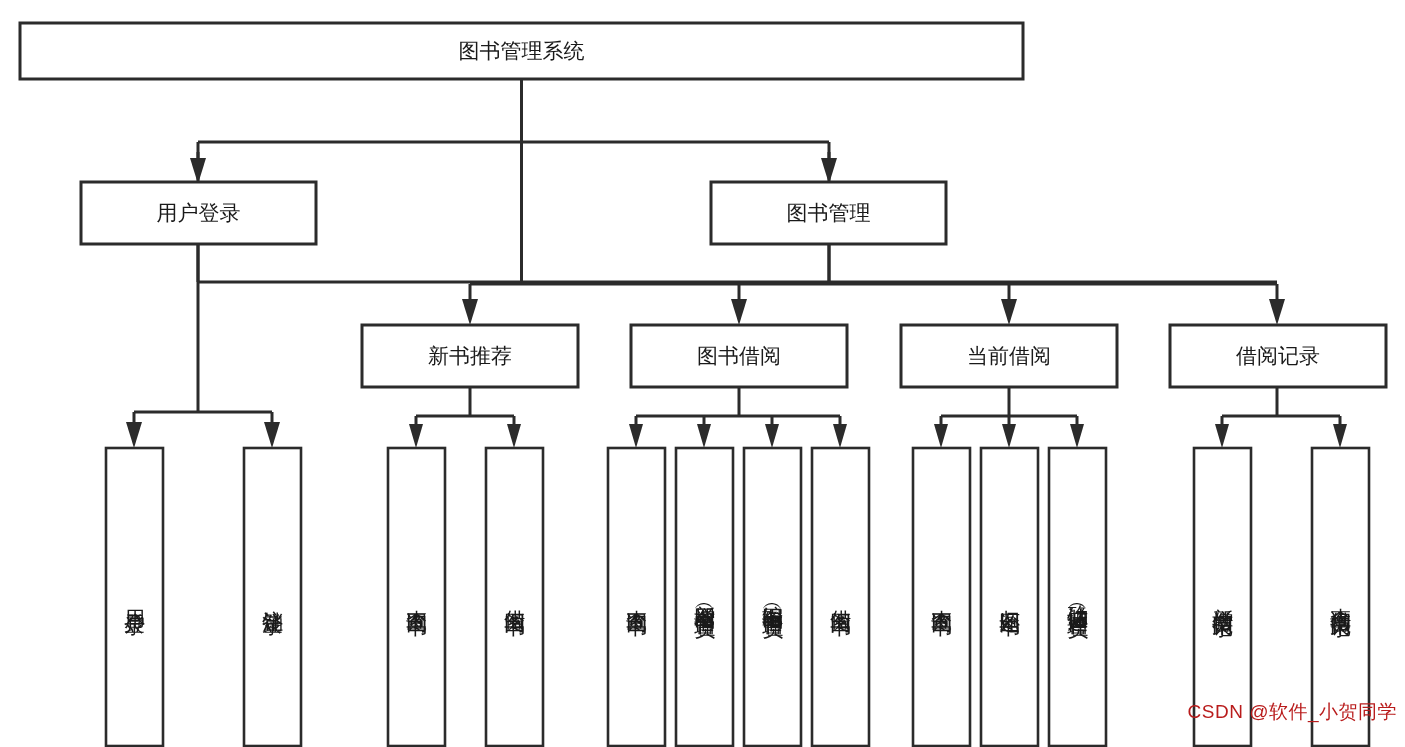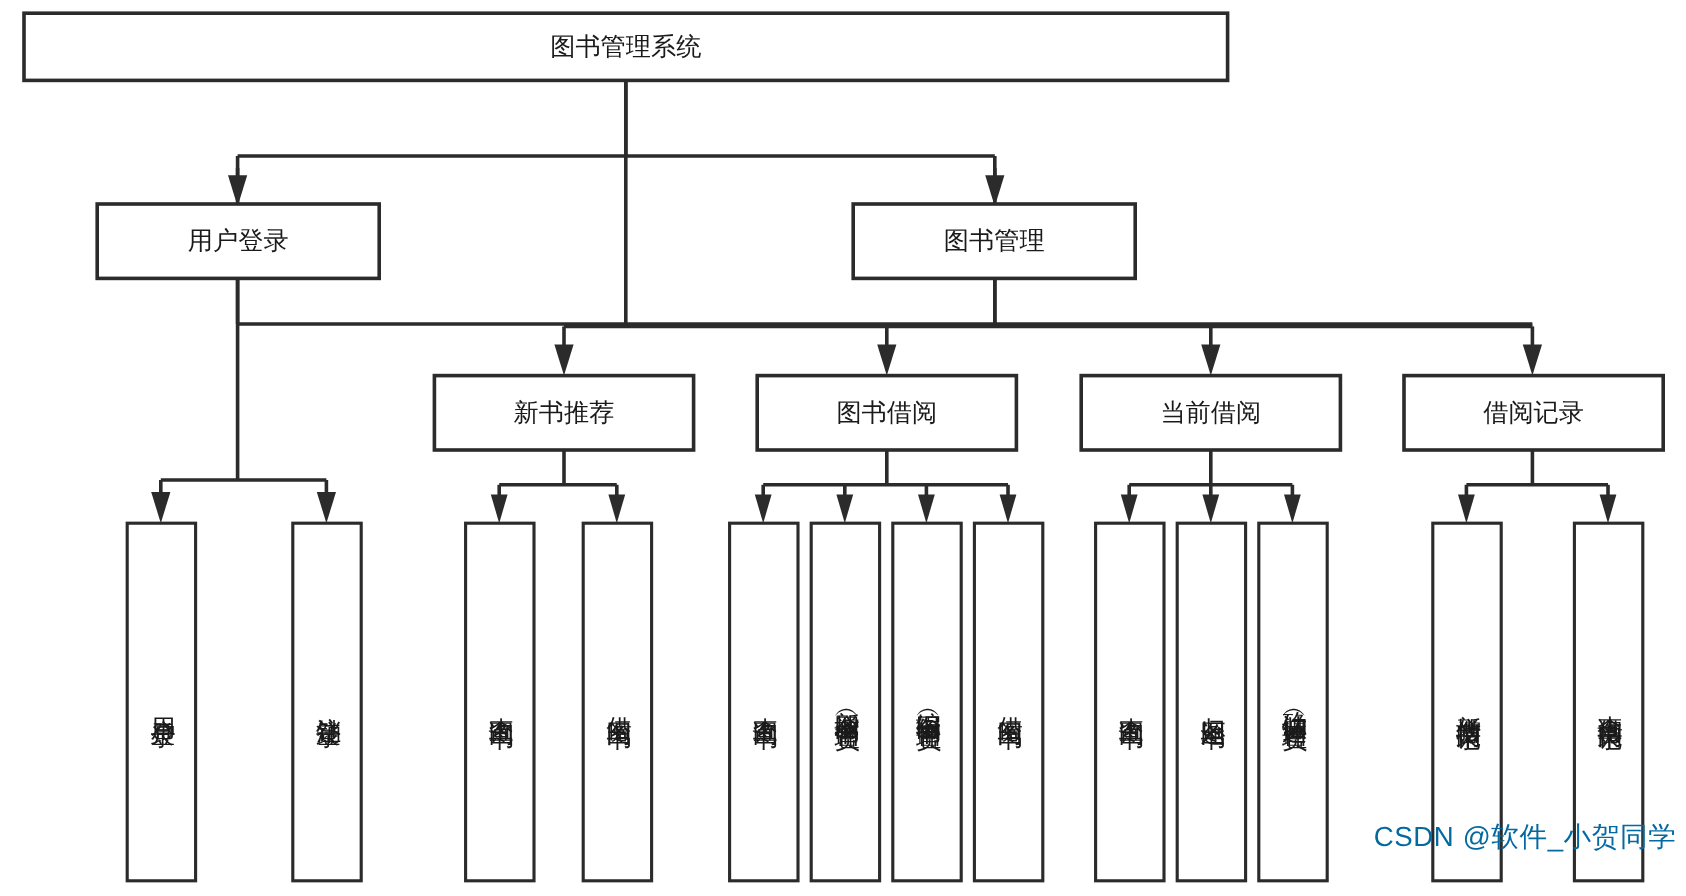--- a/index.html
+++ b/index.html
@@ -10,21 +10,21 @@
   body {
     width: 1405px;
     height: 747px;
     overflow: hidden;
     font-family: "Liberation Sans", "DejaVu Sans", sans-serif;
     position: relative;
   }
   #diagram-root {
     position: absolute;
     left: 0;
-    top: 0;
+    top: 12px;
     width: 1405px;
     height: 717px;
   }
   svg#flow {
     display: block;
     width: 1405px;
     height: 747px;
   }
   .node-box {
     fill: #ffffff;
@@ -73,22 +73,22 @@
     justify-content: center;
     text-align: center;
     white-space: normal;
     user-select: none;
   }
   #watermark {
     position: absolute;
     right: 8px;
     bottom: 4px;
     font-family: "Liberation Sans", "DejaVu Sans", sans-serif;
-    font-size: 23px;
-    color: #0369a1;
+    font-size: 19px;
+    color: #b91c1c;
     letter-spacing: 0.5px;
     pointer-events: none;
   }
 </style>
 </head>
 <body>
 
 <div id="diagram-root">
 
   <svg id="flow" viewBox="0 0 1405 747">

